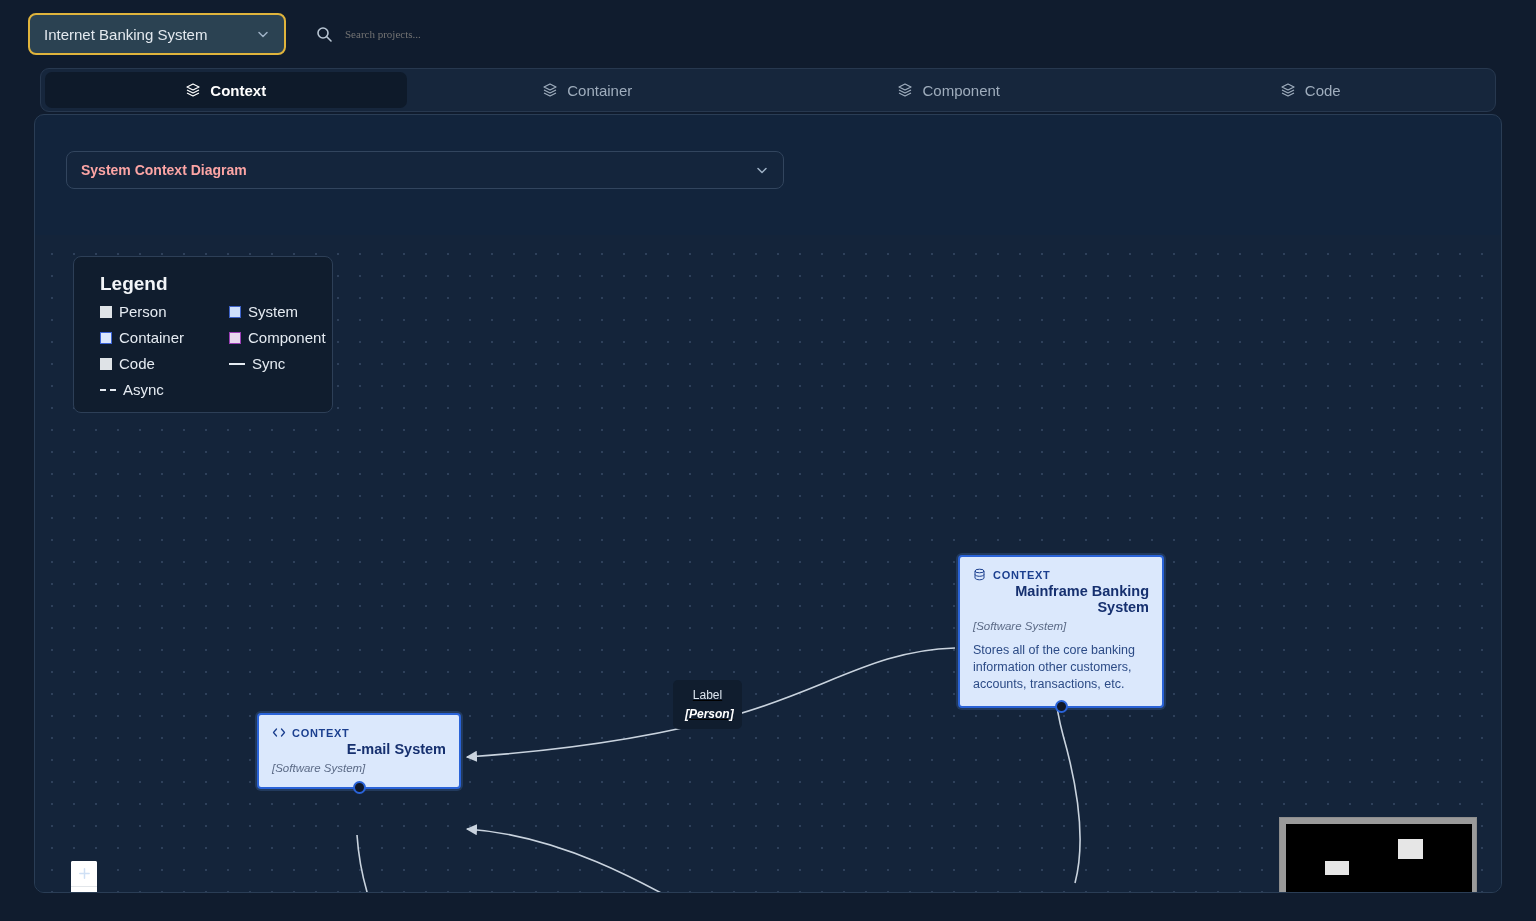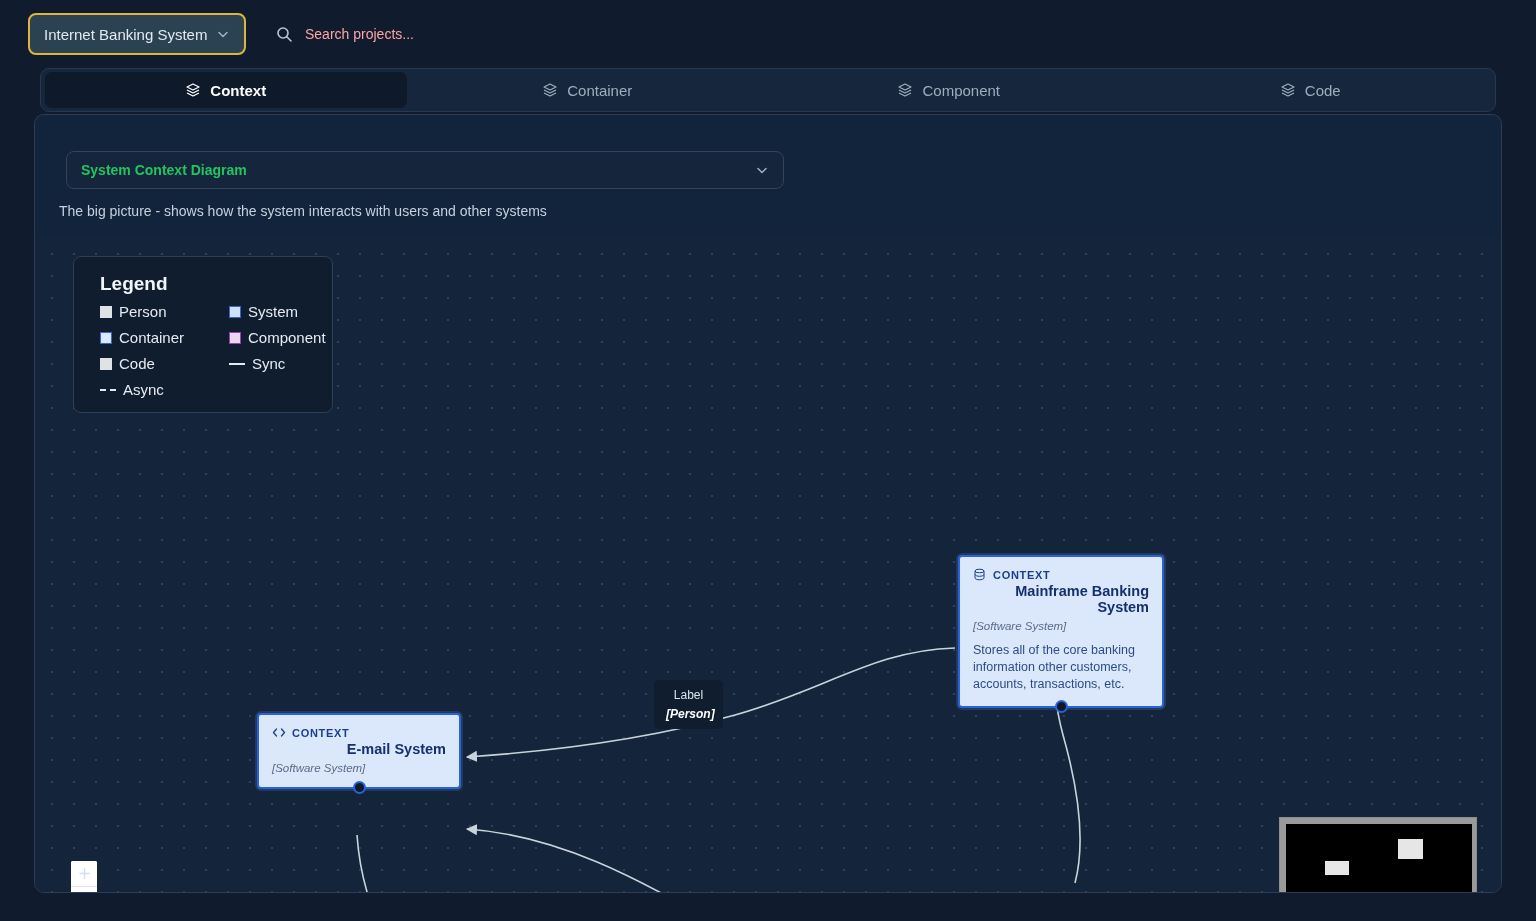--- a/index.html
+++ b/index.html
@@ -9,32 +9,32 @@
     font-family: "Liberation Sans", sans-serif;
     overflow: hidden;
   }
 
   
   .topbar {
     position: absolute; left: 0; top: 0; width: 1536px; height: 68px;
     display: flex; align-items: center; padding-left: 28px; gap: 18px;
   }
   .proj-select {
-    width: 218px; height: 42px; border-radius: 8px;
+    width: 258px; height: 42px; border-radius: 8px;
     background: #2b4252; border: 2px solid #e0b43c;
     display: flex; align-items: center; justify-content: space-between;
     padding: 0 14px; cursor: pointer;
   }
   .proj-select .lbl { font-size: 15px; color: #e3e9ef; }
   .chev { width: 14px; height: 14px; display:block; }
   .chev svg { display:block; }
 
   .search-wrap { display: flex; align-items: center; gap: 12px; margin-left: 12px; }
   .search-icon { width: 17px; height: 17px; display: block; }
-  .search-ph { font-size: 14px; color: #fca5a5; }
+  .search-ph { font-size: 11px; color: #737373; font-family: Liberation Serif, serif; }
 
   
   .tabbar {
     position: absolute; left: 40px; top: 68px; width: 1456px; height: 44px;
     background: #16263c; border: 1px solid #27384f; border-radius: 9px;
     display: flex; align-items: center; padding: 4px;
   }
   .tab {
     flex: 1; height: 36px; border-radius: 7px;
     display: flex; align-items: center; justify-content: center; gap: 9px;
@@ -48,21 +48,21 @@
     position: absolute; left: 34px; top: 114px; width: 1468px; height: 779px;
     background: #12243c; border: 1px solid #2a3d55; border-radius: 10px;
     overflow: hidden;
   }
   .diagram-select {
     position: absolute; left: 31px; top: 36px; width: 718px; height: 38px;
     background: #14253c; border: 1px solid #32455e; border-radius: 8px;
     display: flex; align-items: center; justify-content: space-between;
     padding: 0 14px; cursor: pointer;
   }
-  .diagram-select .lbl { font-size: 14px; font-weight: bold; color: #22c55e; }
+  .diagram-select .lbl { font-size: 14px; font-weight: bold; color: #fca5a5; }
   .diag-desc {
     position: absolute; left: 24px; top: 88px;
     font-size: 14px; color: #c6d1dd;
   }
 
   
   .canvas {
     position: absolute; left: 0; top: 120px; width: 1468px; height: 659px;
     background-color: #14243a;
     background-image: radial-gradient(#2e405a 1px, transparent 1px);
@@ -115,21 +115,21 @@
   #node-mainframe { left: 923px; top: 320px; width: 206px; }
   #node-email     { left: 222px; top: 478px; width: 204px; }
 
   
   .elabel {
     position: absolute; background: #101d2e; border-radius: 5px;
     padding: 8px 12px; text-align: center;
   }
   .elabel .l1 { font-size: 12px; color: #dbe4ee; }
   .elabel .l2 { font-size: 12px; font-style: italic; font-weight: bold; color: #ffffff; margin-top: 5px; }
-  #lbl-chatgpt { left: 619px; top: 445px; width: 69px; }
+  #lbl-chatgpt { left: 638px; top: 445px; width: 69px; text-decoration: underline; }
   #lbl-api     { left: 943px; top: 620px; width: 286px; }
 
   
   .controls {
     position: absolute; left: 36px; top: 626px; width: 26px;
     background: #ffffff; border-radius: 2px; overflow: hidden;
     display: flex; flex-direction: column;
   }
   .ctl {
     width: 26px; height: 26px; display: flex; align-items: center; justify-content: center;
@@ -218,21 +218,20 @@
 
   <div class="diagram-select">
     <span class="lbl">System Context Diagram</span>
     <span class="chev">
       <svg viewBox="0 0 14 14" width="14" height="14">
           <path d="M3 5.5 L7 9.5 L11 5.5" fill="none" stroke="#9fb2c6" stroke-width="1.5" stroke-linecap="round" stroke-linejoin="round"></path>
         </svg>
     </span>
   </div>
 
-  <div class="diag-desc">The big picture - shows how the system interacts with users and other systems</div>
 
   <div class="canvas">
 
     <svg class="edges" viewBox="0 0 1468 659">
       <defs>
         <marker id="arrow" viewBox="0 0 10 10" refX="9" refY="5" markerWidth="7" markerHeight="7" orient="auto-start-reverse">
           <path d="M 0 0 L 10 5 L 0 10 z" fill="#c9d3de"></path>
         </marker>
       </defs>
 

